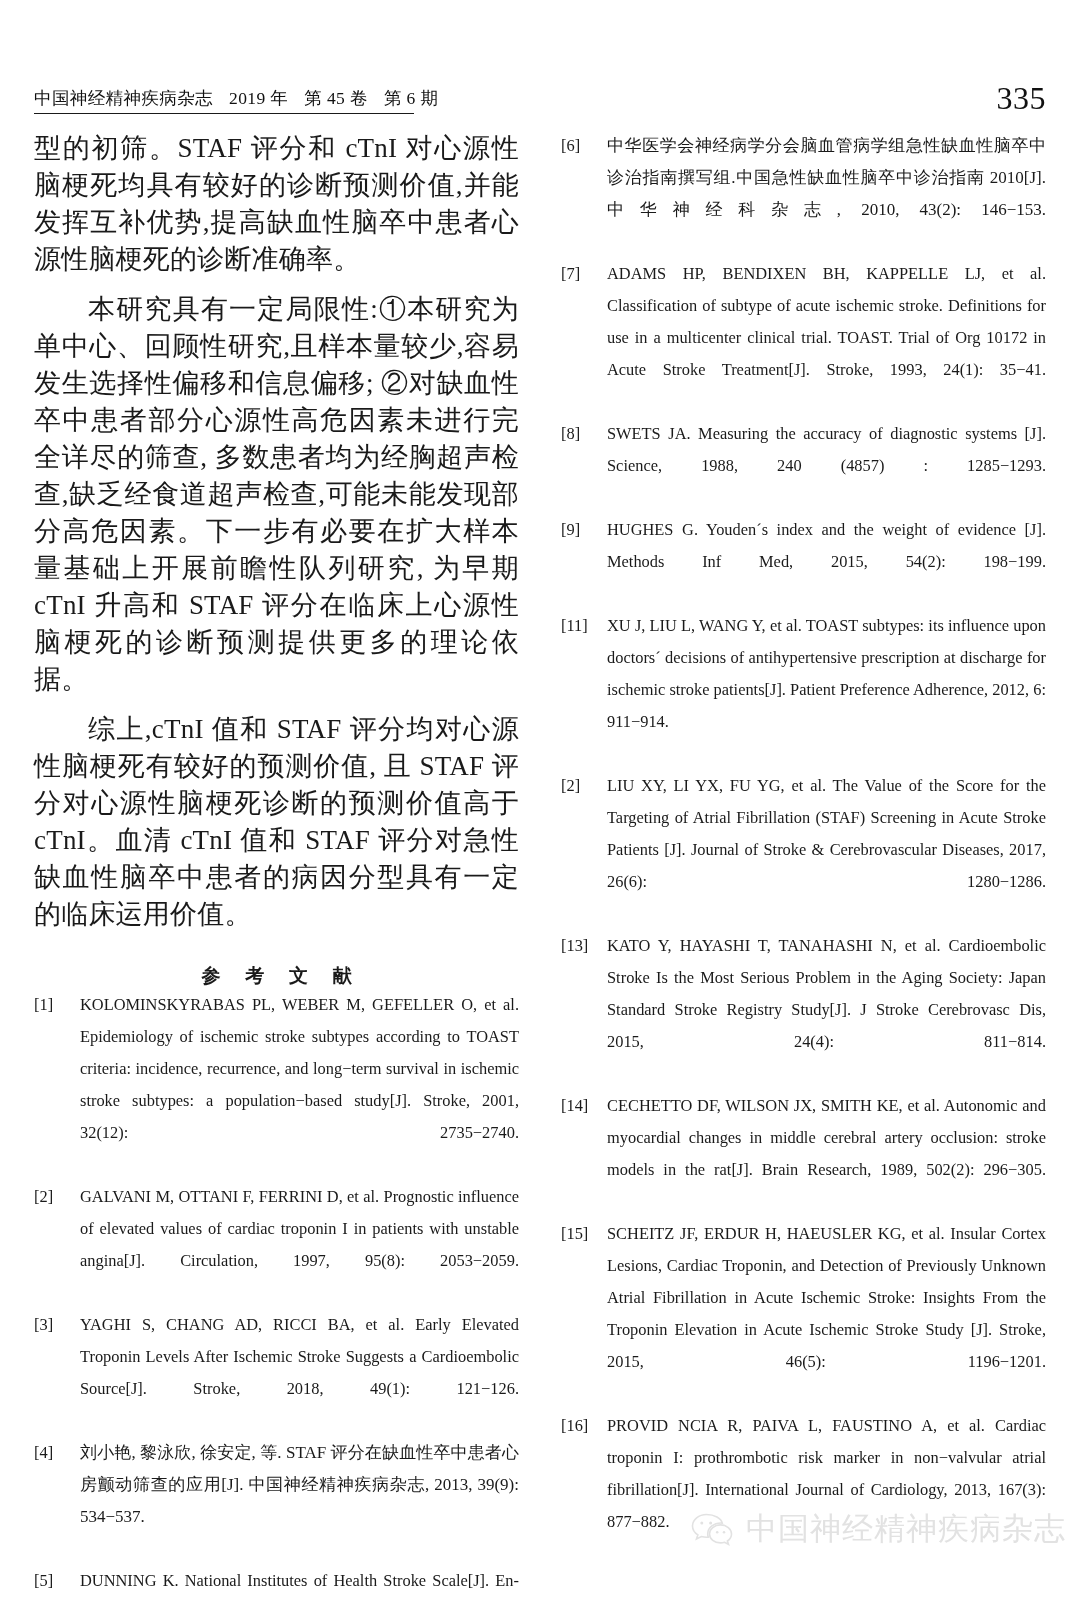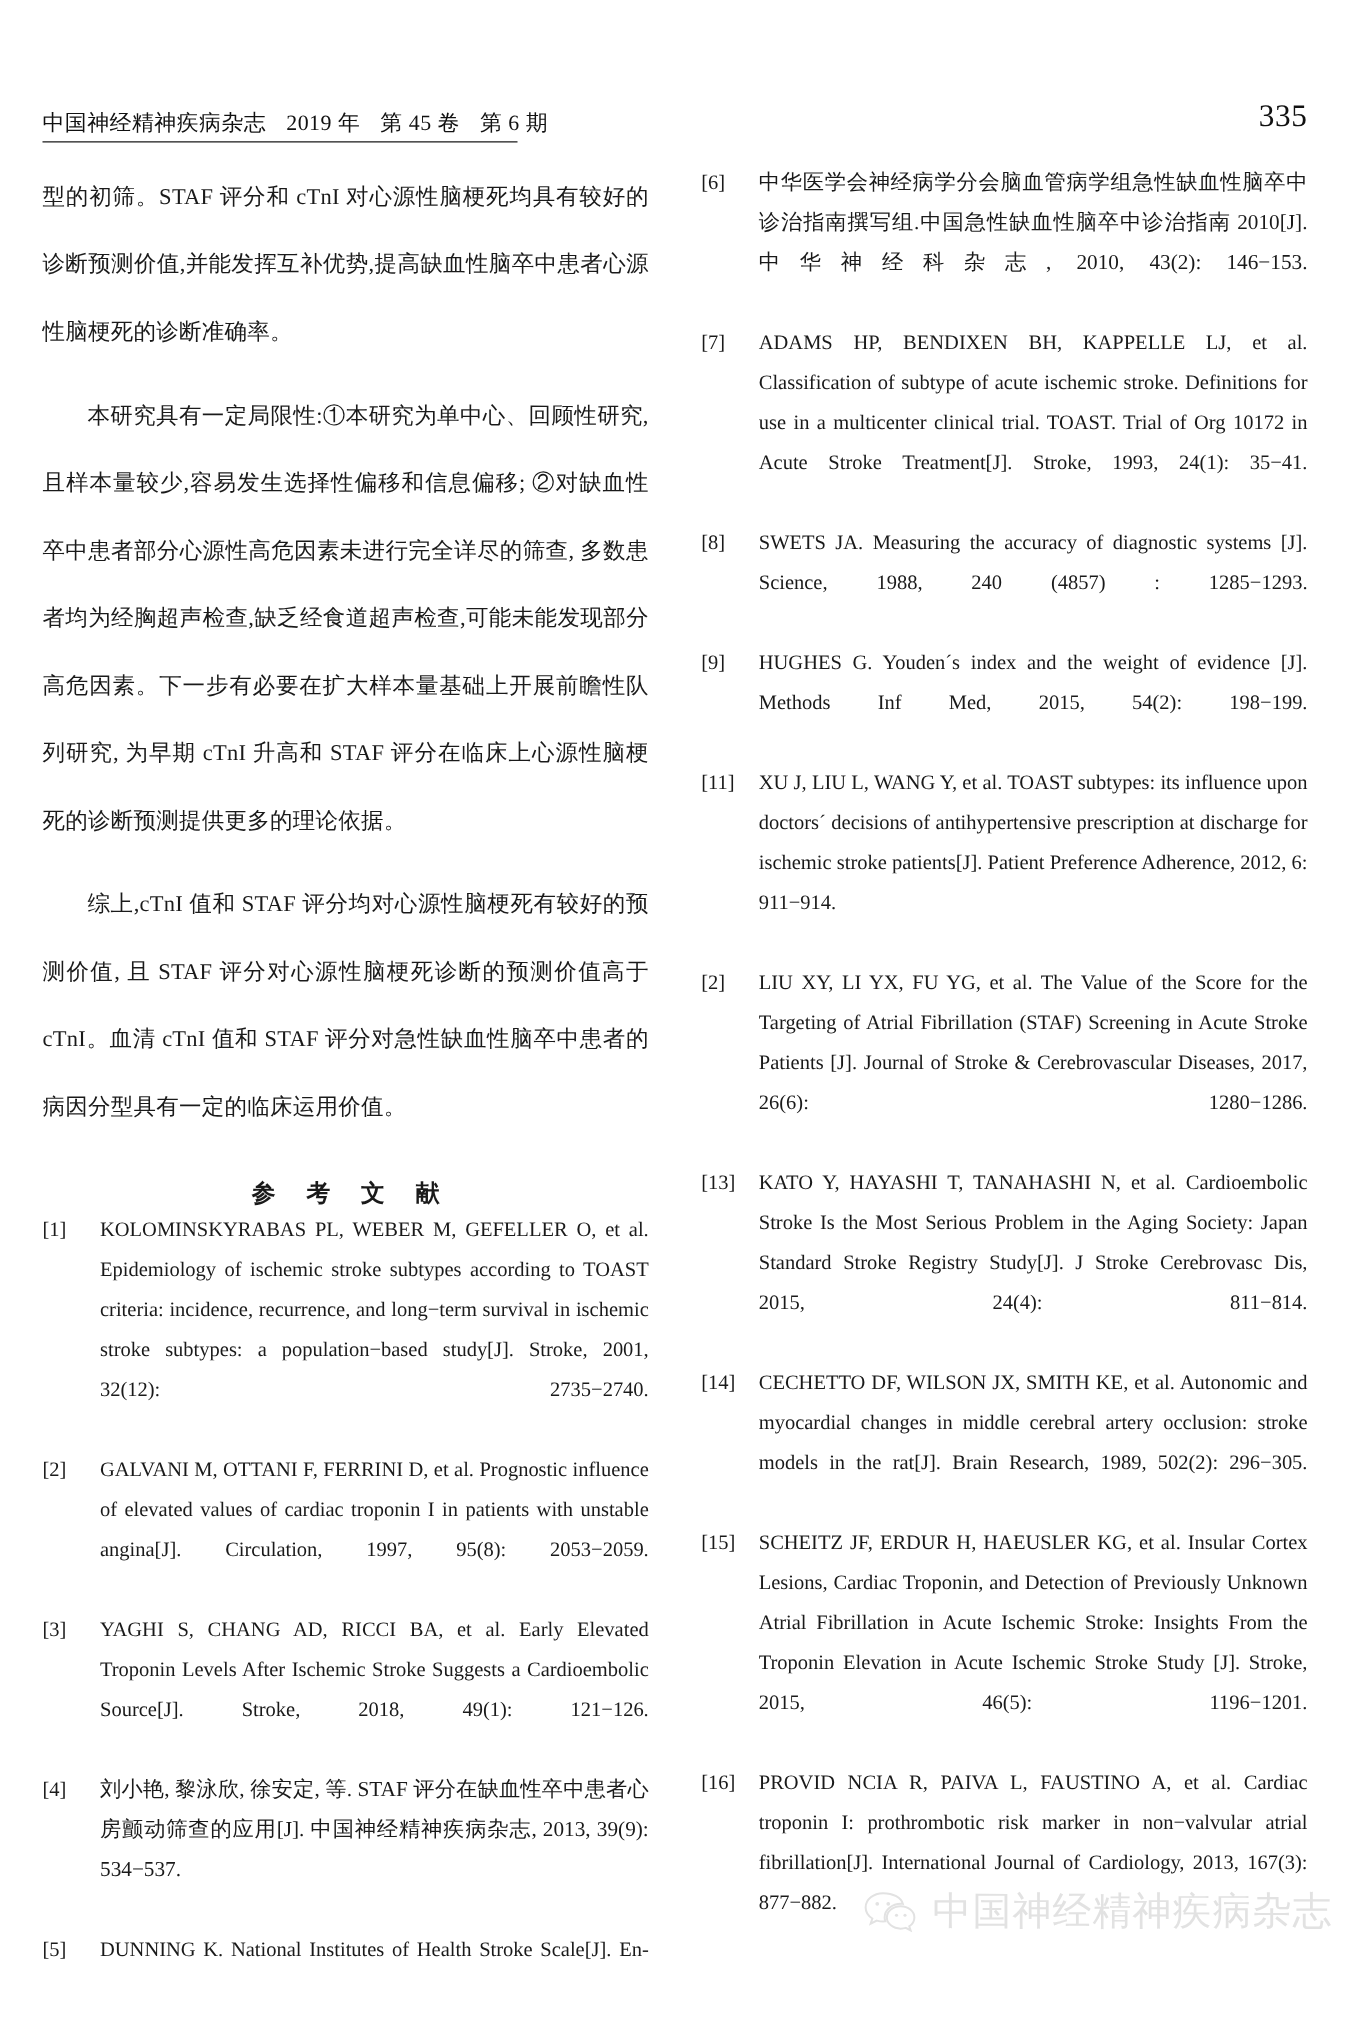--- a/index.html
+++ b/index.html
@@ -36,21 +36,21 @@
     font-size: 17.5px;
     letter-spacing: 0.4px;
     white-space: nowrap;
     color: #111;
   }
   .runhead-left .sp { display: inline-block; width: 16px; }
   .runhead-page {
     position: absolute;
     right: 0;
     top: -6px;
-    font-size: 25px;
+    font-size: 32px;
     letter-spacing: 0.5px;
     color: #111;
   }
   .runhead-rule {
     position: absolute;
     left: 0;
     top: 27px;
     width: 380px;
     height: 1.3px;
     background: #1a1a1a;
@@ -64,22 +64,22 @@
     width: 1012px;
     display: flex;
     gap: 42px;
   }
   .col {
     width: 485px;
   }
 
   
   .cn-para {
-    font-size: 18px;
-    line-height: 54px;
+    font-size: 27px;
+    line-height: 37px;
     text-align: justify;
     text-justify: inter-ideograph;
     margin: 0;
     letter-spacing: 0.2px;
   }
   .cn-para.indent { text-indent: 2em; margin-top: 13px; }
 
   
   .ref-heading {
     margin: 30px 0 0 0;

